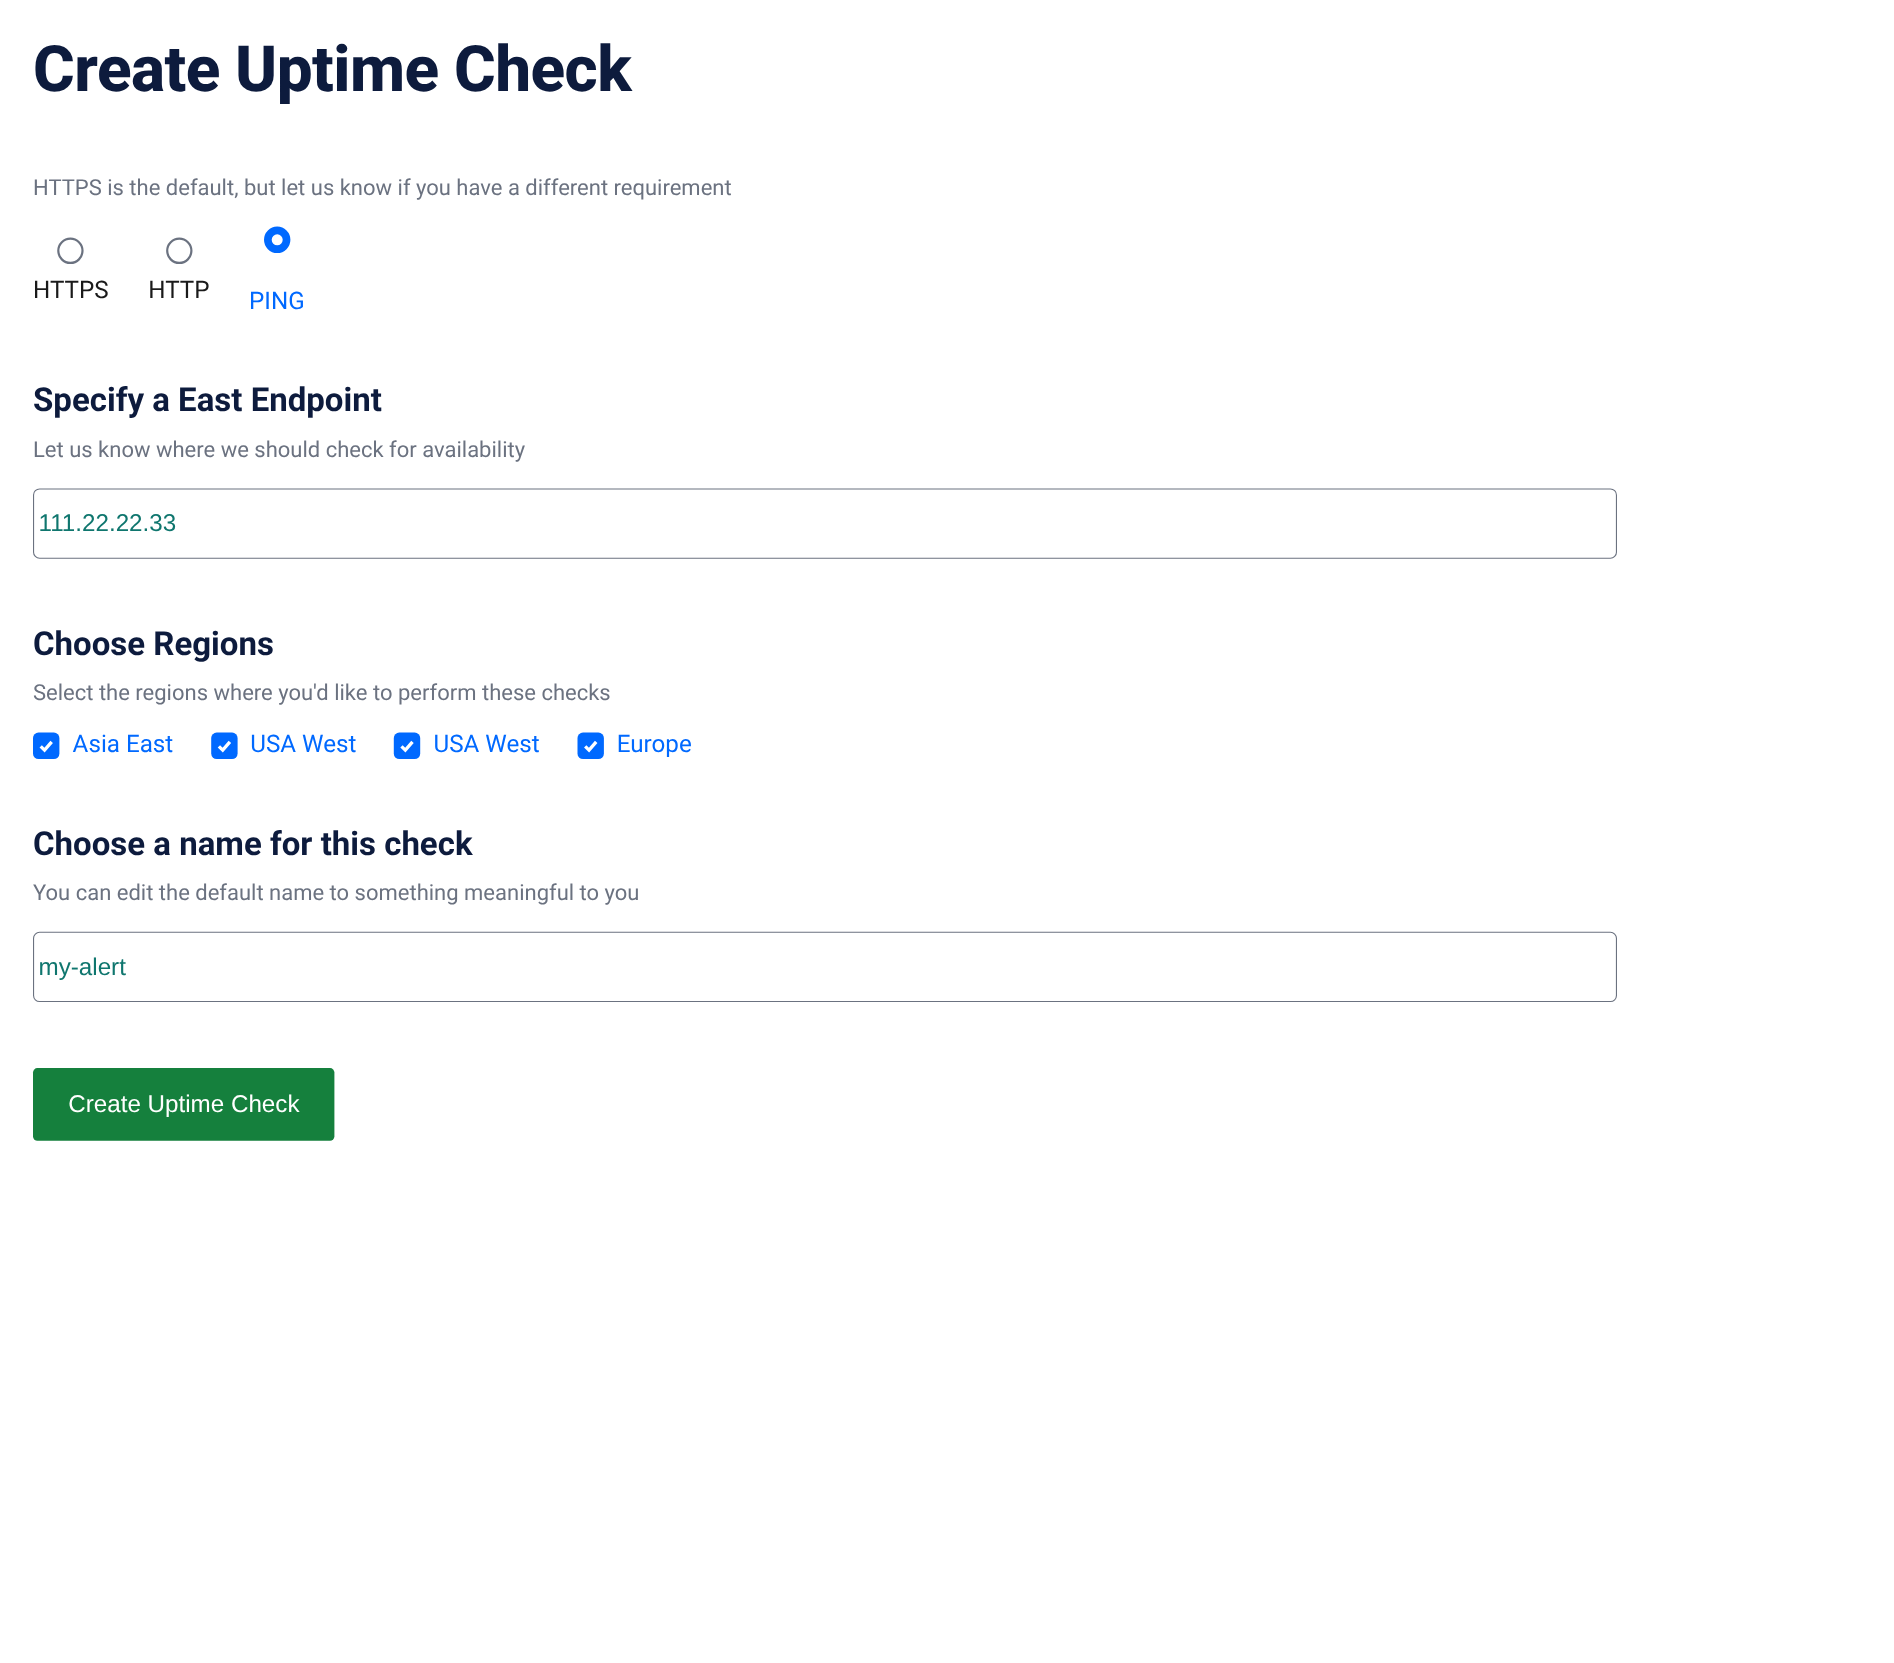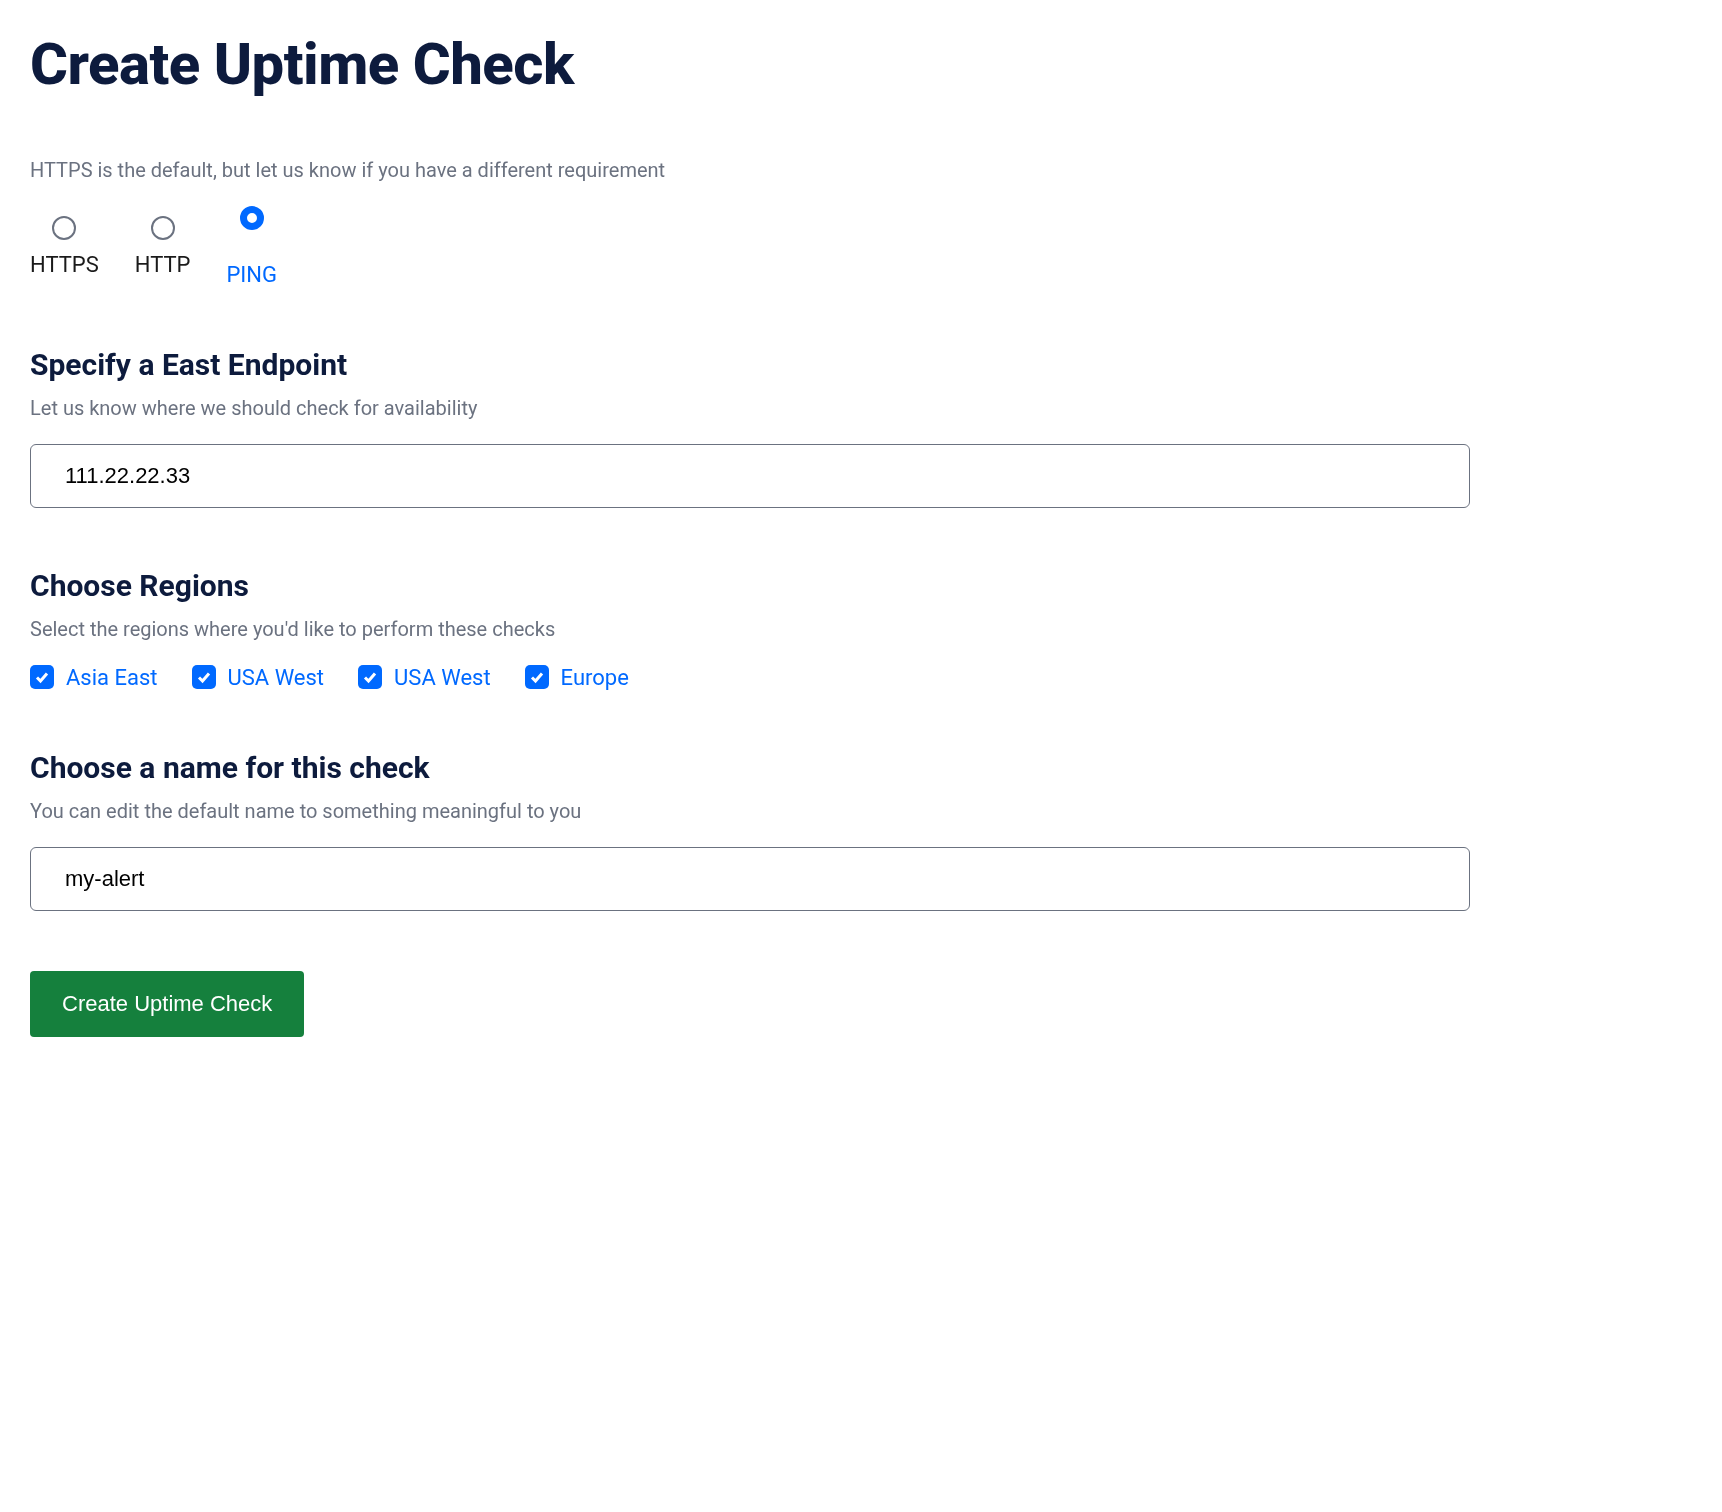--- a/index.html
+++ b/index.html
@@ -64,37 +64,37 @@
       font-size: 22px;
       color: #1a1a1a;
     }
     .radio-label.selected {
       color: #0069ff;
       margin-top: 20px;
     }
     .text-input {
       width: 100%;
       max-width: 1440px;
-      padding: 18px 34px;
+      padding: 18px 4px;
       font-size: 22px;
       border: 1px solid #6b7280;
       border-radius: 6px;
-      color: #000000;
+      color: #0f766e;
       background: #fff;
       outline: none;
     }
     .checkbox-group {
       display: flex;
       gap: 34px;
       align-items: center;
       flex-wrap: wrap;
     }
     .checkbox-option {
       display: flex;
-      align-items: flex-start;
+      align-items: center;
       gap: 12px;
       cursor: pointer;
     }
     .checkbox-box {
       width: 24px;
       height: 24px;
       border-radius: 5px;
       background: #0069ff;
       display: flex;
       align-items: center;

